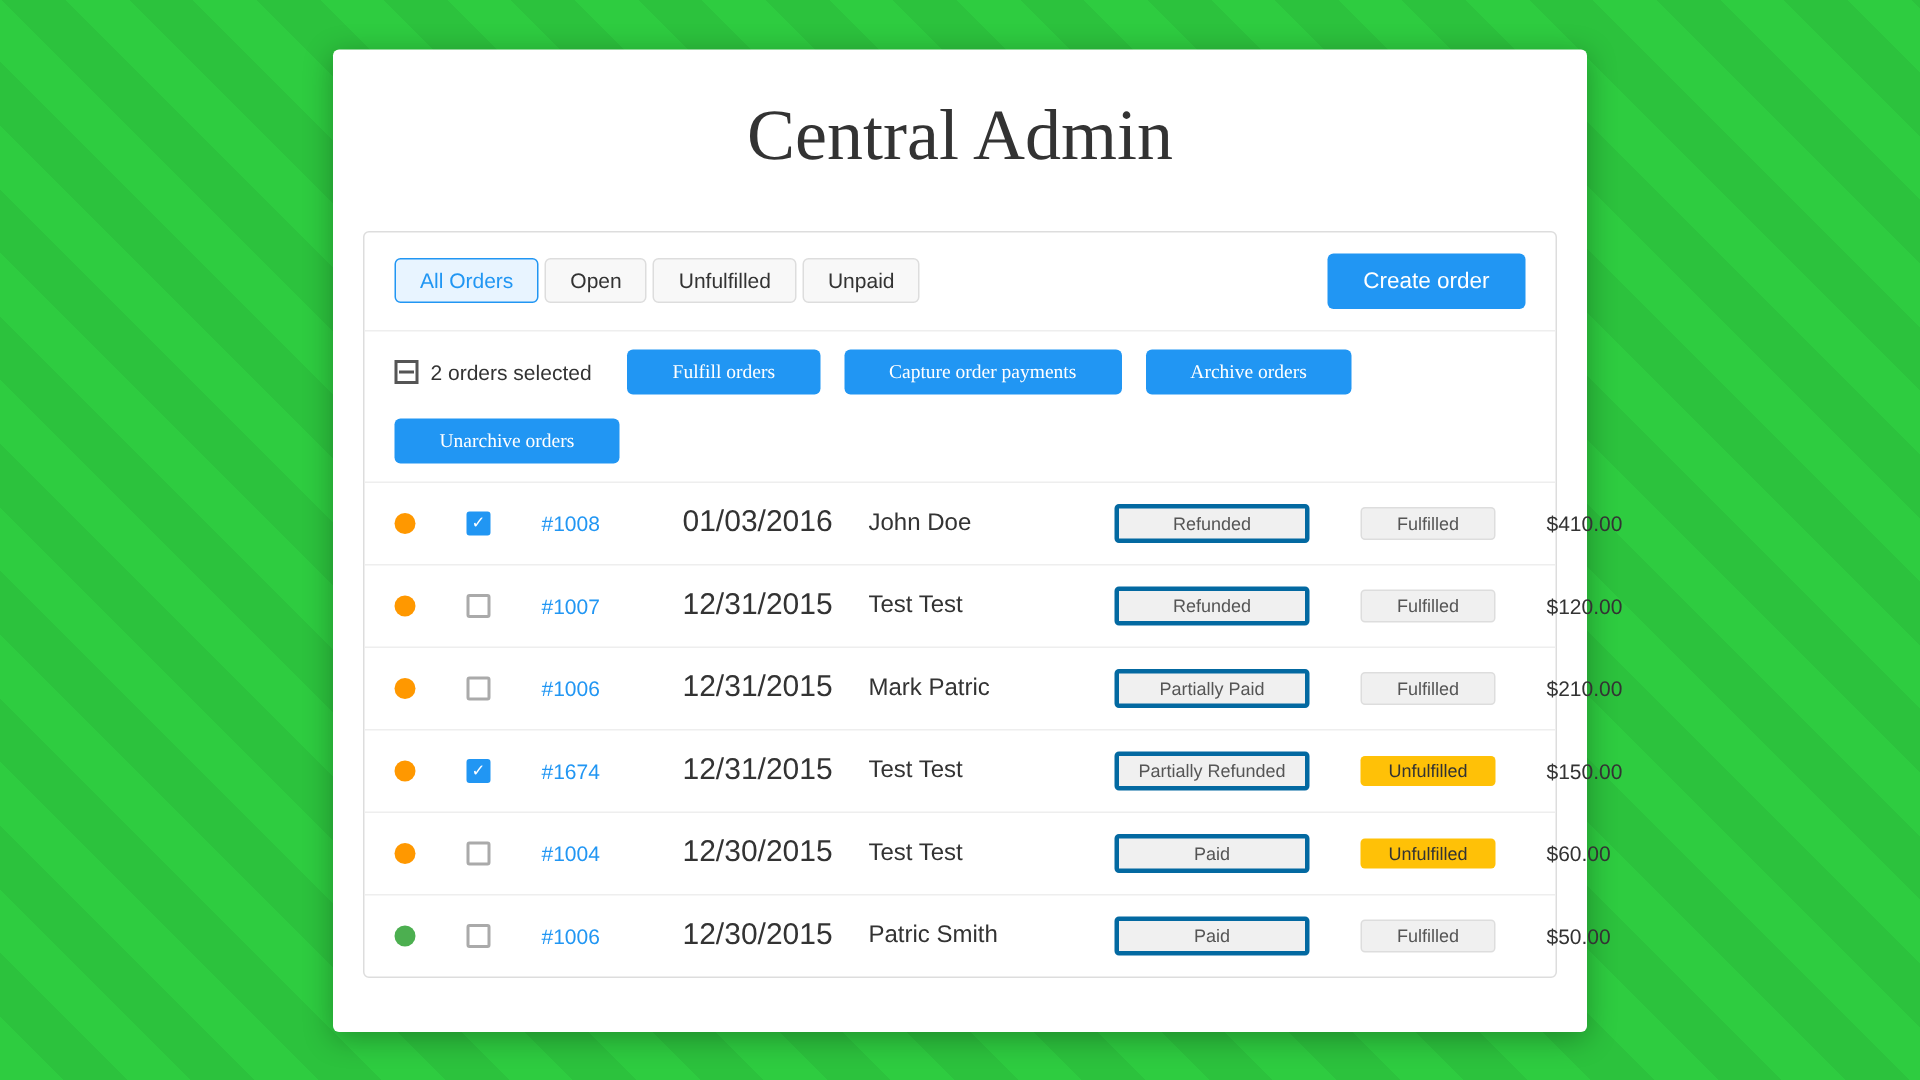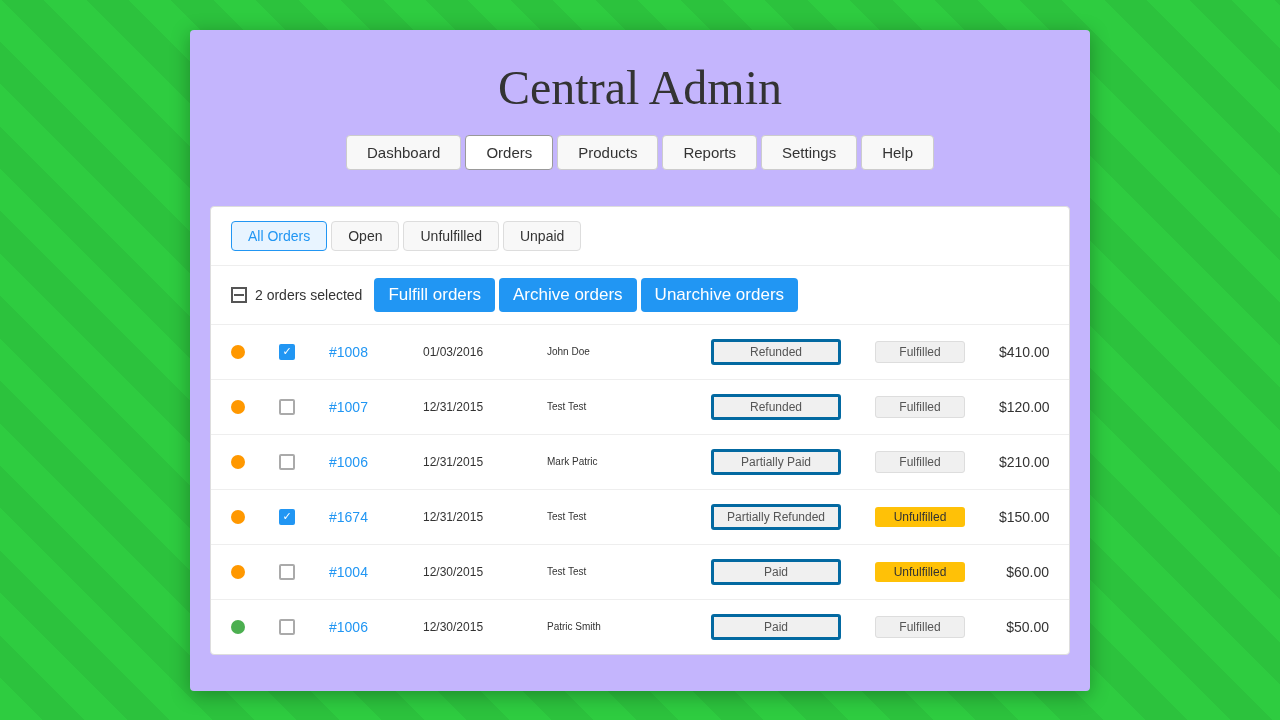--- a/index.html
+++ b/index.html
@@ -12,22 +12,22 @@
         rgba(0,0,0,0.05) 30px,
         rgba(0,0,0,0.05) 60px
       );
       display: flex;
       justify-content: center;
       align-items: center;
       min-height: 100vh;
       font-family: Arial, sans-serif;
     }
     .main-card {
-      background: #c4b5fd;
-      width: 900px;
+      background: #ffffff;
+      width: 836px;
       border-radius: 4px;
       padding: 0 0 20px 0;
       box-shadow: 0 4px 20px rgba(0,0,0,0.3);
     }
     .app-title {
       text-align: center;
       font-size: 48px;
       font-weight: 200;
       color: #333;
       padding: 30px 20px 20px 20px;
@@ -88,21 +88,21 @@
       background: #2196F3;
       color: #fff;
       border: none;
       border-radius: 4px;
       padding: 10px 24px;
       font-size: 15px;
       cursor: pointer;
     }
     .action-bar {
       display: flex;
-      gap: 4px;
+      gap: 16px;
       padding: 12px 20px;
       border-bottom: 1px solid #eee;
       flex-wrap: wrap;
     }
     .selected-info {
       display: flex;
       align-items: center;
       gap: 8px;
       margin-right: 8px;
     }
@@ -117,27 +117,28 @@
     .selected-info .minus-line {
       width: 10px;
       height: 2px;
       background: #555;
     }
     .selected-count {
       font-size: 14px;
       color: #333;
     }
     .action-btn {
-      padding: 7px 14px;
+      padding: 7px 30px;
       border: none;
       border-radius: 4px;
       background: #2196F3;
       color: #fff;
-      font-size: 17px;
-      cursor: pointer;
+      font-size: 13px;
+      cursor: pointer;
+      font-family: Liberation Serif, serif;
     }
     .orders-table {
       width: 100%;
     }
     .order-row {
       display: flex;
       align-items: center;
       padding: 14px 20px;
       border-bottom: 1px solid #eee;
       gap: 34px;
@@ -174,27 +175,27 @@
       font-size: 11px;
     }
     .order-id {
       color: #2196F3;
       font-size: 14px;
       width: 60px;
       flex-shrink: 0;
       cursor: pointer;
     }
     .order-date {
-      font-size: 12px;
+      font-size: 20px;
       color: #333;
       width: 90px;
       flex-shrink: 0;
     }
     .order-customer {
-      font-size: 10px;
+      font-size: 16px;
       color: #333;
       width: 130px;
       flex-shrink: 0;
     }
     .payment-badge {
       padding: 3px 10px;
       border-radius: 3px;
       font-size: 12px;
       background: #f0f0f0;
       color: #555;
@@ -227,50 +228,43 @@
       color: #333;
       font-weight: 500;
     }
   </style>
 </head>
 <body>
 
 <div class="main-card">
   <h1 class="app-title">Central Admin</h1>
 
-  <nav class="nav-bar">
-
-  <button class="nav-item">Dashboard</button>
-      <button class="nav-item active">Orders</button>
-      <button class="nav-item">Products</button>
-      <button class="nav-item">Reports</button>
-      <button class="nav-item">Settings</button>
-      <button class="nav-item">Help</button>
-    </nav>
 
   <div class="content-area">
     <div class="content-header">
       <div class="tab-bar">
 
       <button class="tab-item active">All Orders</button>
           <button class="tab-item">Open</button>
           <button class="tab-item">Unfulfilled</button>
           <button class="tab-item">Unpaid</button>
         </div>
+      <button class="create-order-btn">Create order</button>
     </div>
 
     <div class="action-bar">
       <div class="selected-info">
         <div class="minus-icon">
           <div class="minus-line"></div>
         </div>
         <span class="selected-count">2 orders selected</span>
       </div>
 
     <button class="action-btn">Fulfill orders</button>
+        <button class="action-btn">Capture order payments</button>
         <button class="action-btn">Archive orders</button>
         <button class="action-btn">Unarchive orders</button>
       </div>
 
     <div class="orders-table">
 
     <div class="order-row">
       <div class="dot orange"></div>
       <div class="checkbox checked"></div>
       <span class="order-id">#1008</span>

